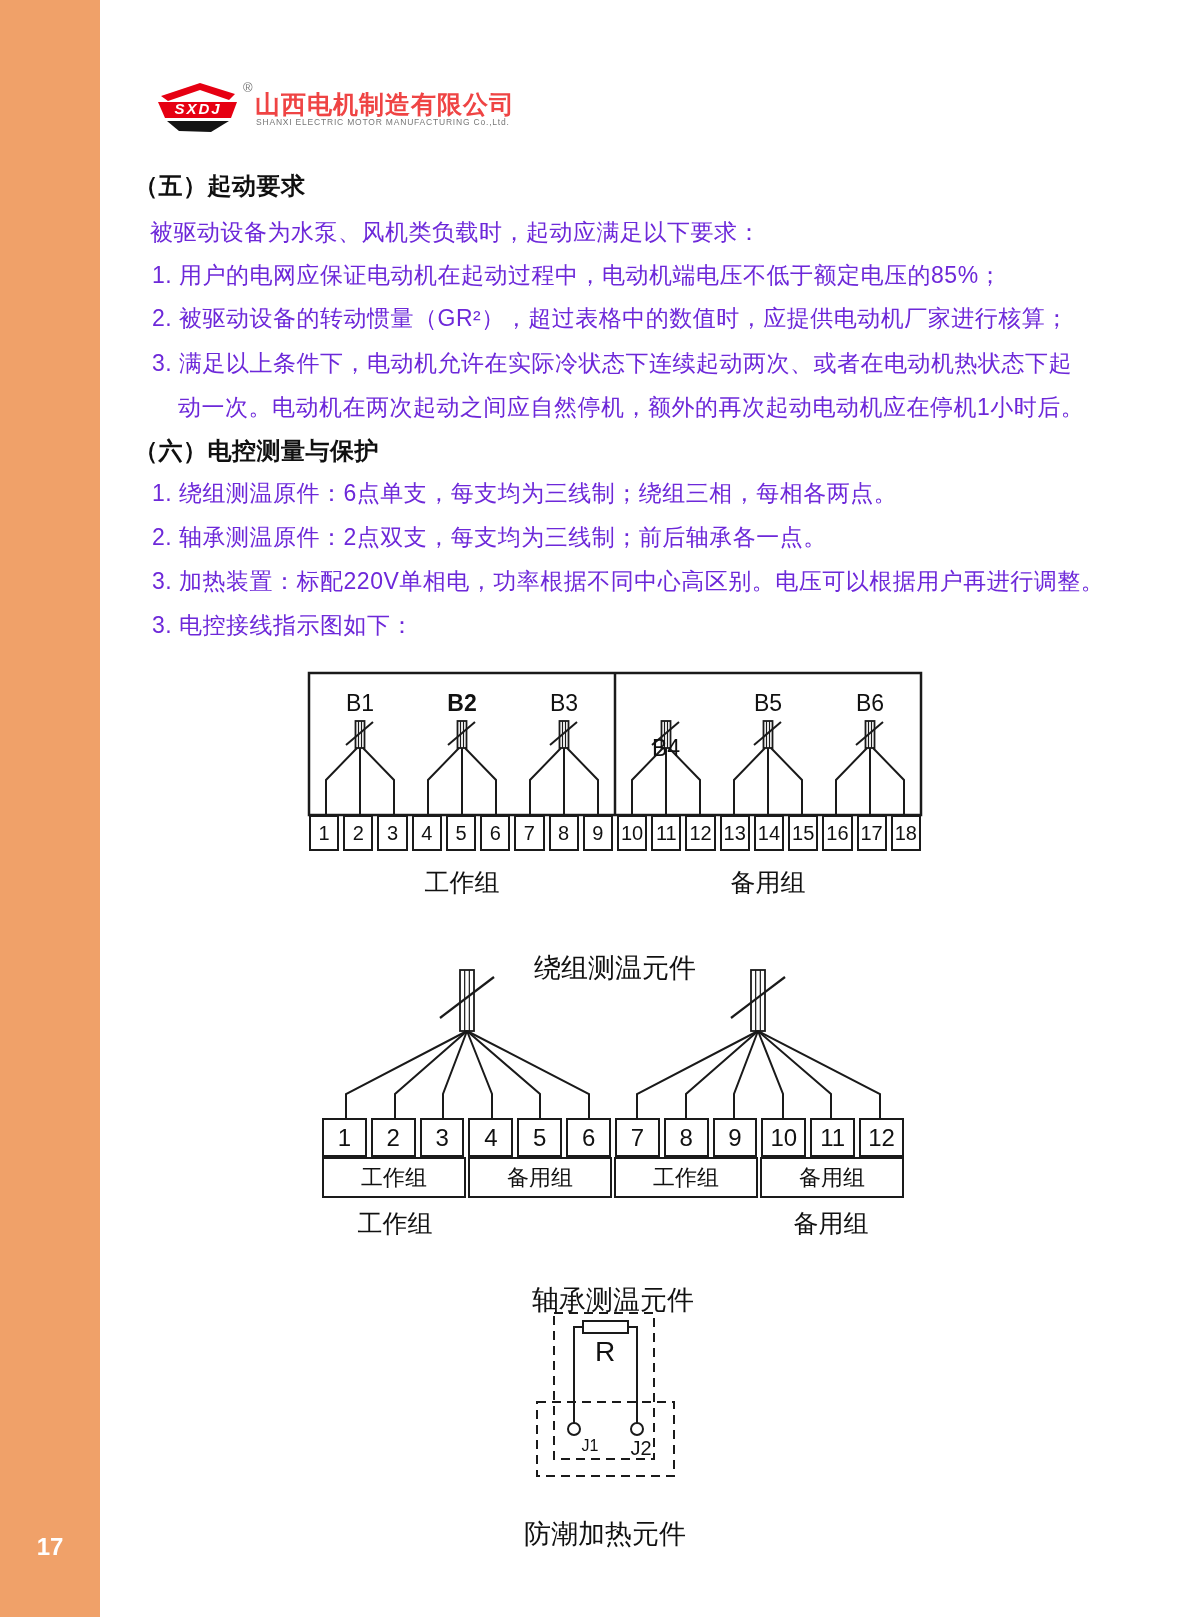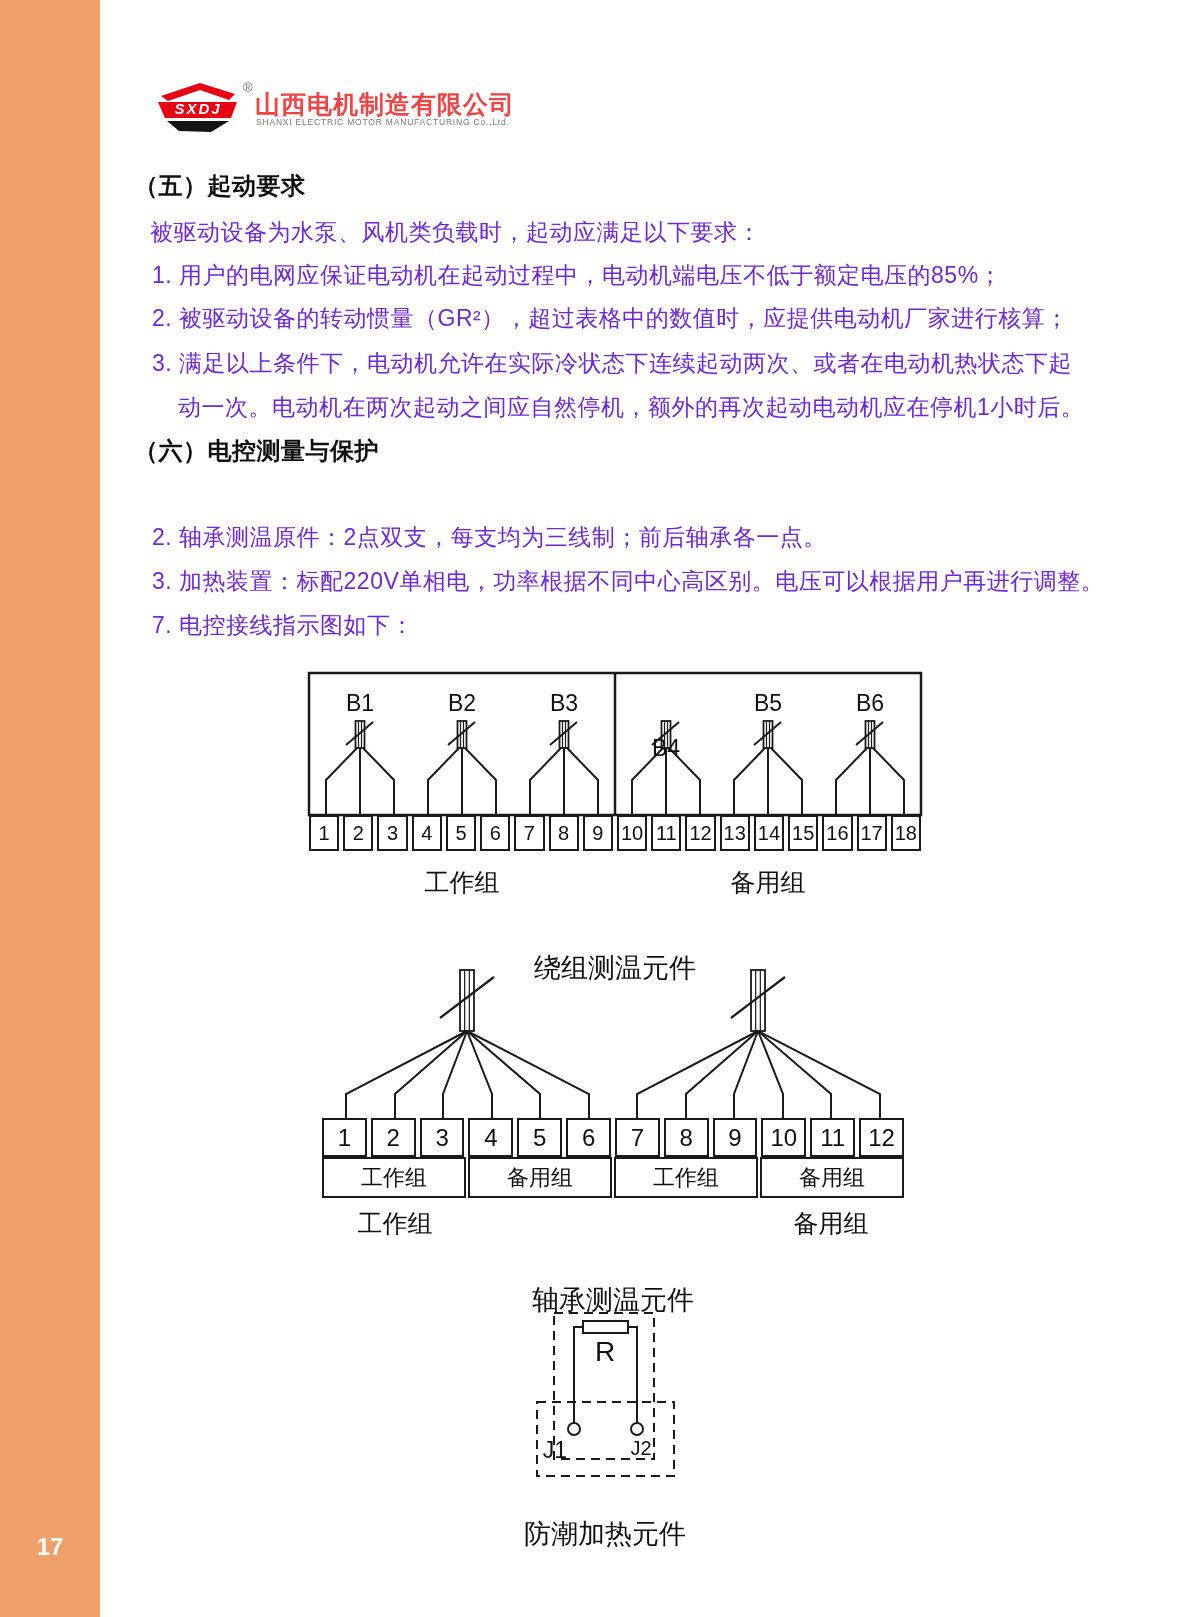--- a/index.html
+++ b/index.html
@@ -61,23 +61,24 @@
     <div class="co-en">SHANXI ELECTRIC MOTOR MANUFACTURING Co.,Ltd.</div>
   </header>
 
   <div class="tline head" style="left:134px;top:170px">（五）起动要求</div>
   <div class="tline" style="left:150px;top:217px">被驱动设备为水泵、风机类负载时，起动应满足以下要求：</div>
   <div class="tline" style="left:152px;top:260px">1. 用户的电网应保证电动机在起动过程中，电动机端电压不低于额定电压的85%；</div>
   <div class="tline" style="left:152px;top:303px">2. 被驱动设备的转动惯量（GR²），超过表格中的数值时，应提供电动机厂家进行核算；</div>
   <div class="tline" style="left:152px;top:348px">3. 满足以上条件下，电动机允许在实际冷状态下连续起动两次、或者在电动机热状态下起</div>
   <div class="tline" style="left:178px;top:392px">动一次。电动机在两次起动之间应自然停机，额外的再次起动电动机应在停机1小时后。</div>
   <div class="tline head" style="left:134px;top:435px">（六）电控测量与保护</div>
+  <div class="tline" style="left:152px;top:478px">1. 绕组测温原件：6点单支，每支均为三线制；绕组三相，每相各两点。</div>
   <div class="tline" style="left:152px;top:522px">2. 轴承测温原件：2点双支，每支均为三线制；前后轴承各一点。</div>
   <div class="tline" style="left:152px;top:566px">3. 加热装置：标配220V单相电，功率根据不同中心高区别。电压可以根据用户再进行调整。</div>
-  <div class="tline" style="left:152px;top:610px">7. 电控接线指示图如下：</div>
+  <div class="tline" style="left:152px;top:610px">3. 电控接线指示图如下：</div>
 
   <svg id="diag-svg" width="1200" height="1617" viewBox="0 0 1200 1617">
       <rect x="309" y="673" width="612" height="142" fill="none" stroke="#1a1a1a" stroke-width="2.5"></rect>
       <line x1="615" y1="673" x2="615" y2="815" stroke="#1a1a1a" stroke-width="2.5"></line>
       <rect x="355.5" y="721" width="9" height="27" fill="#fff" stroke="#1a1a1a" stroke-width="1.8"></rect>
       <line x1="358.5" y1="721" x2="358.5" y2="748" stroke="#1a1a1a" stroke-width="1.2"></line>
       <line x1="361.5" y1="721" x2="361.5" y2="748" stroke="#1a1a1a" stroke-width="1.2"></line>
       <line x1="346" y1="745" x2="373" y2="722" stroke="#1a1a1a" stroke-width="2"></line>
       <path d="M360 748 V815" fill="none" stroke="#1a1a1a" stroke-width="2"></path>
       <path d="M357 748 L326 780 V815" fill="none" stroke="#1a1a1a" stroke-width="2"></path>
@@ -161,21 +162,21 @@
       <div class="tcell">12</div>
       <div class="tcell">13</div>
       <div class="tcell">14</div>
       <div class="tcell">15</div>
       <div class="tcell">16</div>
       <div class="tcell">17</div>
       <div class="tcell">18</div>
     </div>
   <div id="winding-sensor-labels">
       <div class="slabel" style="left: 320px; text-align: center;">B1</div>
-      <div class="slabel" style="left: 422px;">B2</div>
+      <div class="slabel" style="left: 422px; font-weight: bold;">B2</div>
       <div class="slabel" style="left: 524px;">B3</div>
       <div class="slabel" style="left: 626px; margin-top: 45px;">B4</div>
       <div class="slabel" style="left: 728px;">B5</div>
       <div class="slabel" style="left: 830px;">B6</div>
     </div>
   <div class="dlabel" style="left:362px;top:866px;width:200px">工作组</div>
   <div class="dlabel" style="left:668px;top:866px;width:200px">备用组</div>
   <div class="dlabel cap" style="left:465px;top:911px;width:300px">绕组测温元件</div>
 
   <div class="strip" id="strip-bearing">
@@ -196,17 +197,17 @@
       <div class="gcell">工作组</div>
       <div class="gcell">备用组</div>
       <div class="gcell">工作组</div>
       <div class="gcell">备用组</div>
     </div>
   <div class="dlabel" style="left:295px;top:1207px;width:200px">工作组</div>
   <div class="dlabel" style="left:731px;top:1207px;width:200px">备用组</div>
   <div class="dlabel cap" style="left:463px;top:1243px;width:300px">轴承测温元件</div>
 
   <div class="dlabel" style="left:555px;top:1336px;width:100px;font-size:28px">R</div>
-  <div class="dlabel" style="left:525px;top:1437px;width:60px;font-size:23px">J1</div>
+  <div class="dlabel" style="left:560px;top:1437px;width:60px;font-size:16px">J1</div>
   <div class="dlabel" style="left:611px;top:1437px;width:60px;font-size:20px">J2</div>
   <div class="dlabel cap" style="left:455px;top:1477px;width:300px">防潮加热元件</div>
 
 </div>
 
 </body></html>

